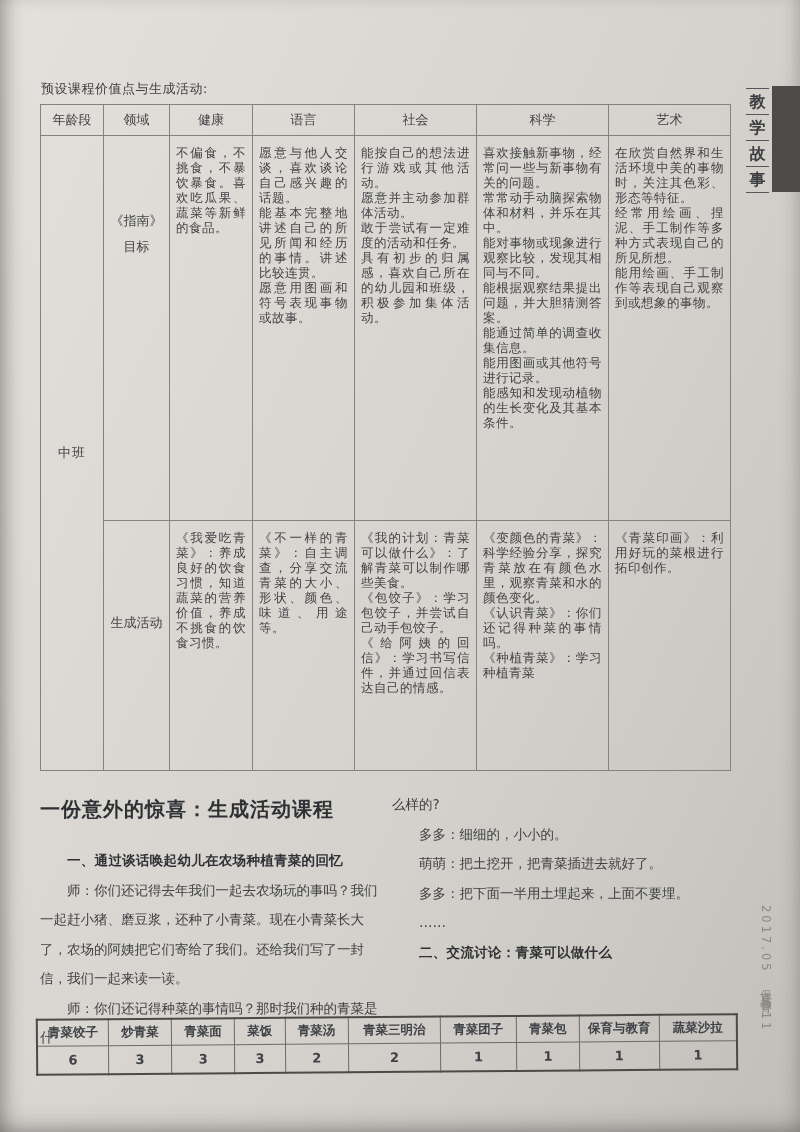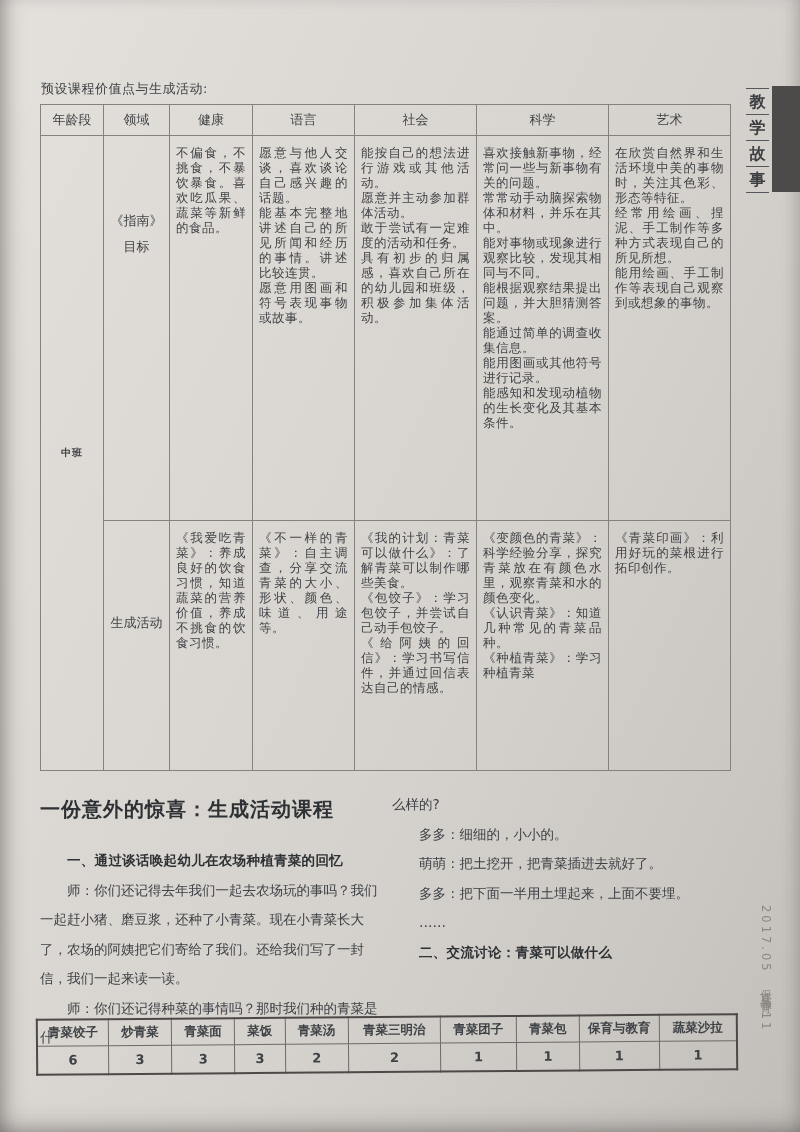--- a/index.html
+++ b/index.html
@@ -20,21 +20,21 @@
   .main-table{
     position:absolute;left:40px;top:104px;width:690px;table-layout:fixed;
     font-size:12.5px;color:#404347;
   }
   .main-table th,.main-table td{border:1px solid #85827e;vertical-align:top;overflow:hidden;}
   .main-table th{height:30px;font-weight:normal;text-align:center;vertical-align:middle;font-size:13px;padding:0;}
   .main-table td.content{
     padding:9px 6px;line-height:15px;text-align:justify;white-space:pre-line;
     letter-spacing:.5px;
   }
-  .main-table td.age{vertical-align:middle;text-align:center;font-size:10px;letter-spacing:1px;font-weight:bold;}
+  .main-table td.age{vertical-align:middle;text-align:center;font-size:13px;letter-spacing:1px;}
   .main-table td.rowlabel{text-align:center;white-space:pre-line;line-height:26px;font-size:13px;}
   .main-table td.rowlabel.goal{padding-top:72px;}
   .main-table td.rowlabel.gen{vertical-align:middle;padding-bottom:46px;}
   .r1{height:385px;} .r2{height:250px;}
   
   .article{position:absolute;left:40px;top:790px;width:692px;display:flex;gap:12px;}
   .article .col{width:340px;font-size:13.5px;line-height:29.5px;color:#3e4145;}
   .article h1{font-size:20px;line-height:26px;margin:6px 0 24px 0;color:#2e3134;letter-spacing:1px;font-weight:bold;}
   .article p{margin:0;}
   .article .sec{font-weight:bold;color:#2e3134;text-indent:2em;letter-spacing:.3px;}
@@ -113,21 +113,21 @@
 能用绘画、手工制作等表现自己观察到或想象的事物。</td>
     </tr>
     <tr class="r2">
       <td class="rowlabel gen">生成活动</td>
       <td class="content">《我爱吃青菜》：养成良好的饮食习惯，知道蔬菜的营养价值，养成不挑食的饮食习惯。</td>
       <td class="content">《不一样的青菜》：自主调查，分享交流青菜的大小、形状、颜色、味道、用途等。</td>
       <td class="content">《我的计划：青菜可以做什么》：了解青菜可以制作哪些美食。
 《包饺子》：学习包饺子，并尝试自己动手包饺子。
 《给阿姨的回信》：学习书写信件，并通过回信表达自己的情感。</td>
       <td class="content">《变颜色的青菜》：科学经验分享，探究青菜放在有颜色水里，观察青菜和水的颜色变化。
-《认识青菜》：知道几种常见的青菜品种。
+《认识青菜》：你们还记得种菜的事情吗。
 《种植青菜》：学习种植青菜</td>
       <td class="content">《青菜印画》：利用好玩的菜根进行拓印创作。</td>
     </tr>
   </tbody>
     </table>
 
   <div class="article">
     <div class="col">
       <h1>一份意外的惊喜：生成活动课程</h1>
       <p class="sec">一、通过谈话唤起幼儿在农场种植青菜的回忆</p>

